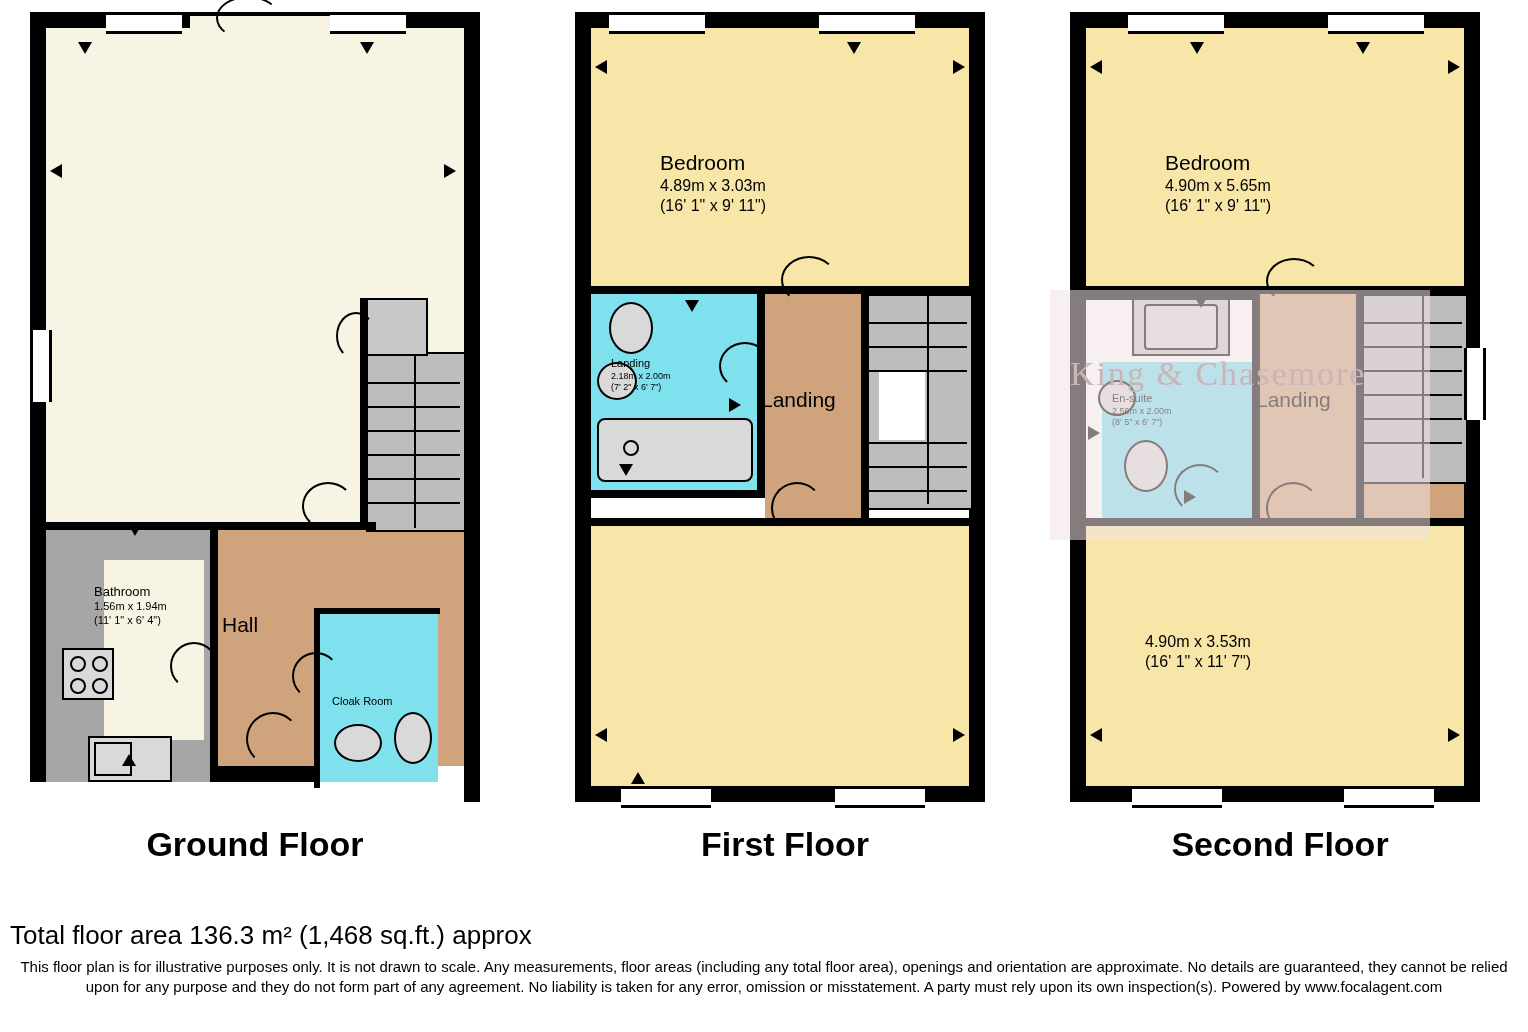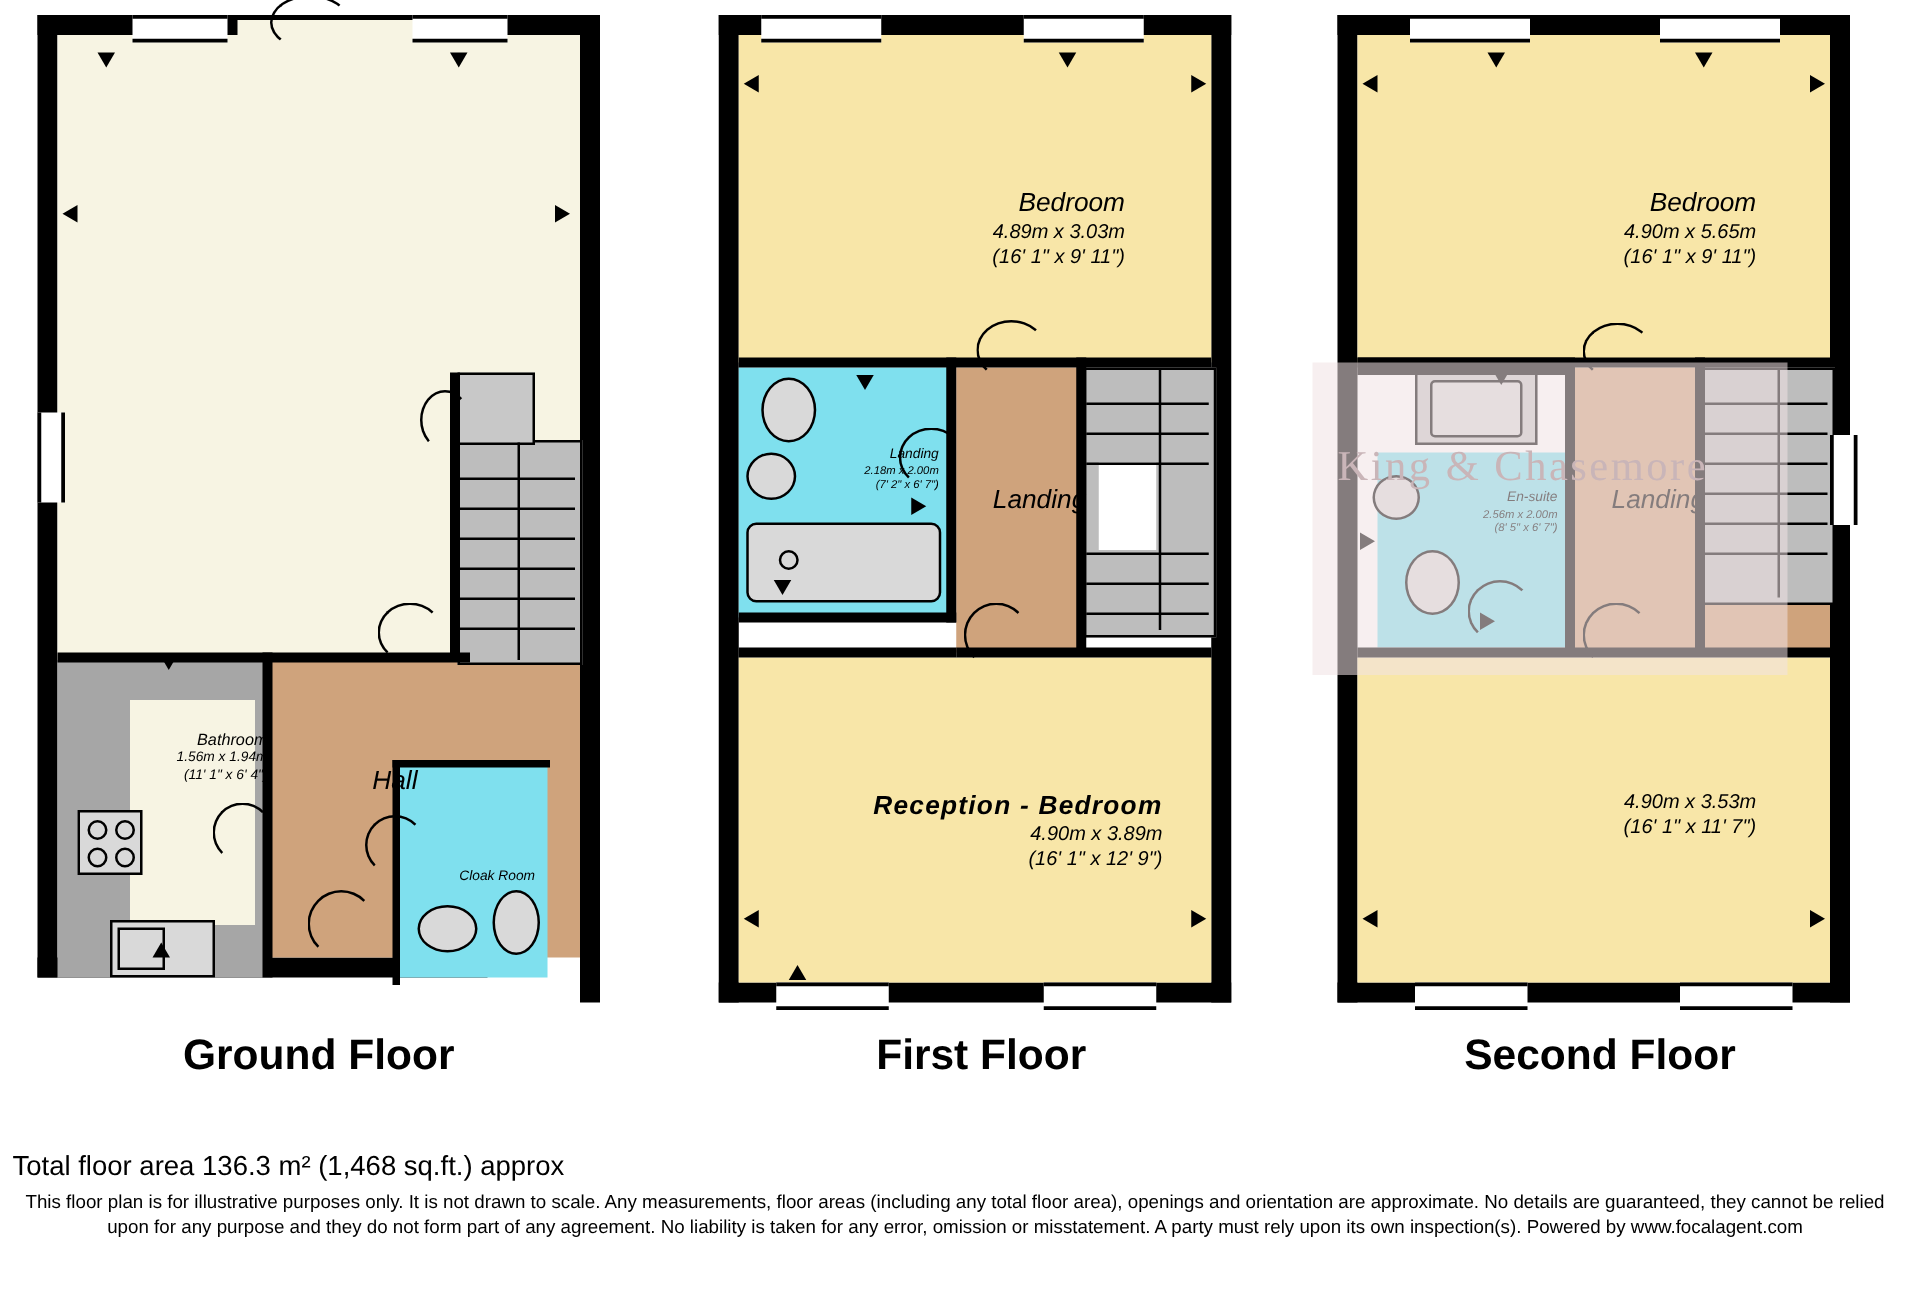--- a/index.html
+++ b/index.html
@@ -11,30 +11,30 @@
   .plan{position:absolute;}
   .wall{position:absolute;background:#000;}
   .room{position:absolute;}
   .fill-cream{background:#f7f4e3;}
   .fill-yellow{background:#f8e6a8;}
   .fill-tan{background:#cfa37c;}
   .fill-cyan{background:#7fe0ee;}
   .fill-grey{background:#a6a6a6;}
   .fill-lgrey{background:#c8c8c8;}
   .fill-white{background:#ffffff;}
-  .label{position:absolute;text-align:right;line-height:1.25;font-style:italic;}
+  .label{position:absolute;text-align:left;line-height:1.25;}
   .label .nm{font-size:21px;font-weight:400;}
   .label .dim{font-size:16px;}
   .small .nm{font-size:13px;font-weight:400;}
   .small .dim{font-size:11px;}
   .tiny .nm{font-size:11px;}
   .tiny .dim{font-size:9px;}
   .floor-title{position:absolute;font-size:34px;font-weight:bold;text-align:center;}
   .footer{position:absolute;left:10px;top:920px;width:1508px;}
-  .total{font-size:22px;}
+  .total{font-size:26px;}
   .disc{font-size:15px;line-height:1.35;text-align:center;margin-top:6px;}
   .arrow{position:absolute;width:0;height:0;}
   .ar-l{border-top:7px solid transparent;border-bottom:7px solid transparent;border-right:12px solid #000;}
   .ar-r{border-top:7px solid transparent;border-bottom:7px solid transparent;border-left:12px solid #000;}
   .ar-u{border-left:7px solid transparent;border-right:7px solid transparent;border-bottom:12px solid #000;}
   .ar-d{border-left:7px solid transparent;border-right:7px solid transparent;border-top:12px solid #000;}
   .win{position:absolute;background:#fff;border-top:3px solid #000;border-bottom:3px solid #000;}
   .winv{position:absolute;background:#fff;border-left:3px solid #000;border-right:3px solid #000;}
   .door{position:absolute;border:2px solid #000;border-radius:50%;
         border-right-color:transparent;border-bottom-color:transparent;}
@@ -200,25 +200,20 @@
   <div class="label tiny" style="left:36px;top:345px;width:140px;">
     <div class="nm">Landing</div>
     <div class="dim">2.18m x 2.00m</div>
     <div class="dim">(7' 2" x 6' 7")</div>
   </div>
 
   <div class="label" style="left:186px;top:375px;width:108px;">
     <div class="nm">Landing</div>
   </div>
 
-  <div class="label" style="left:55px;top:620px;width:300px;">
-    <div class="nm" style="font-weight:bold;letter-spacing:1px;">Reception - Bedroom</div>
-    <div class="dim">4.90m x 3.89m</div>
-    <div class="dim">(16' 1" x 12' 9")</div>
-  </div>
 </div>
 
 <div class="floor-title" style="left:610px;top:825px;width:350px;">First Floor</div>
 
 <div class="plan" style="left:1070px;top:12px;width:410px;height:790px;">
 
   <div class="wall" style="left:0;top:0;width:410px;height:16px;"></div>
   <div class="wall" style="left:0;top:0;width:16px;height:790px;"></div>
   <div class="wall" style="left:394px;top:0;width:16px;height:790px;"></div>
   <div class="wall" style="left:0;top:774px;width:410px;height:16px;"></div>

